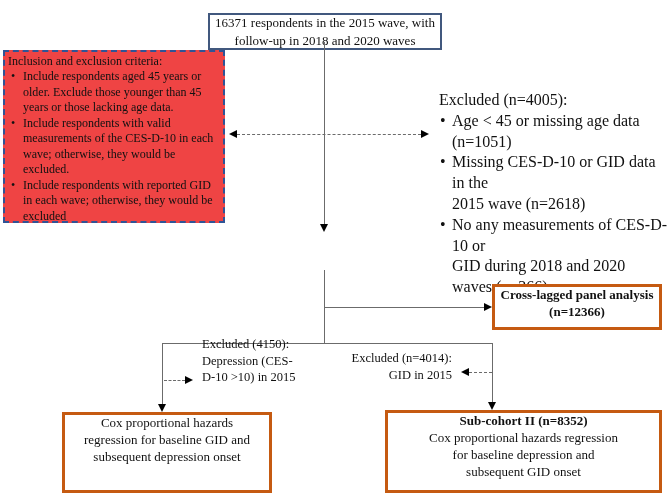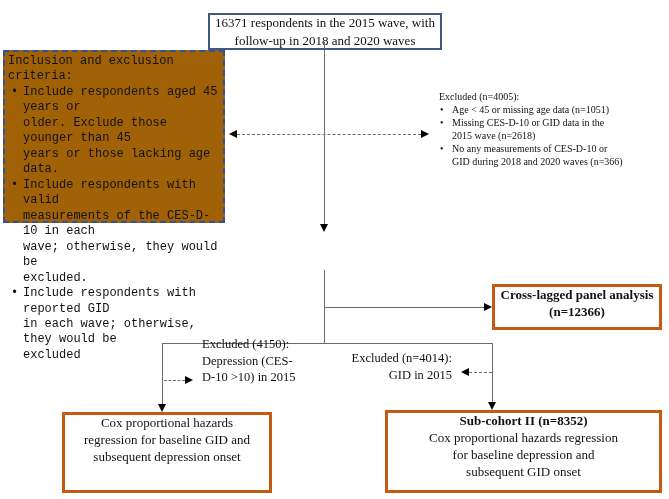--- a/index.html
+++ b/index.html
@@ -10,32 +10,32 @@
     color:var(--text);
   }
   .abs { position:absolute; box-sizing:border-box; }
   
   .bluebox {
     border:2px solid var(--box_border_blue); background:#fff;
     display:flex; align-items:center; justify-content:center;
     text-align:center; font-size:13px; line-height:1.32; white-space:pre-line;
   }
   .dashedbox {
-    border:2px dashed var(--dashed_border_blue); background:#a16207;
-    font-size:12px; line-height:1.29; padding:2px 3px;font-family:Liberation Mono, monospace;
+    border:2px dashed var(--dashed_border_blue); background:#ef4444;
+    font-size:12px; line-height:1.29; padding:2px 3px;
   }
   .orangebox {
     border:3px solid var(--orange_border); background:#fff;
     display:flex; flex-direction:column; align-items:center; justify-content:flex-start;
     text-align:center; font-size:13px; line-height:1.3;
   }
   .orangebox .title { font-weight:bold; }
   .orangebox .body  { white-space:pre-line; }
   
-  .textblock { font-size:10px; line-height:1.3; }
+  .textblock { font-size:16px; line-height:1.3; }
   .textblock .heading { margin:0 0 0 2px; }
   .blist { margin:0; padding:0; list-style:none; }
   .blist li { position:relative; padding-left:15px; }
   .blist li::before { content:"\2022"; position:absolute; left:3px; top:0; }
   .blist .btext { white-space:pre-line; }
   .floatlabel { font-size:12.5px; line-height:1.32; white-space:pre-line; }
   
   .hline { height:1px; background:var(--connector_gray); }
   .vline { width:1px;  background:var(--connector_gray); }
   .dashline { height:0; border-top:1px dashed var(--connector_gray); }

